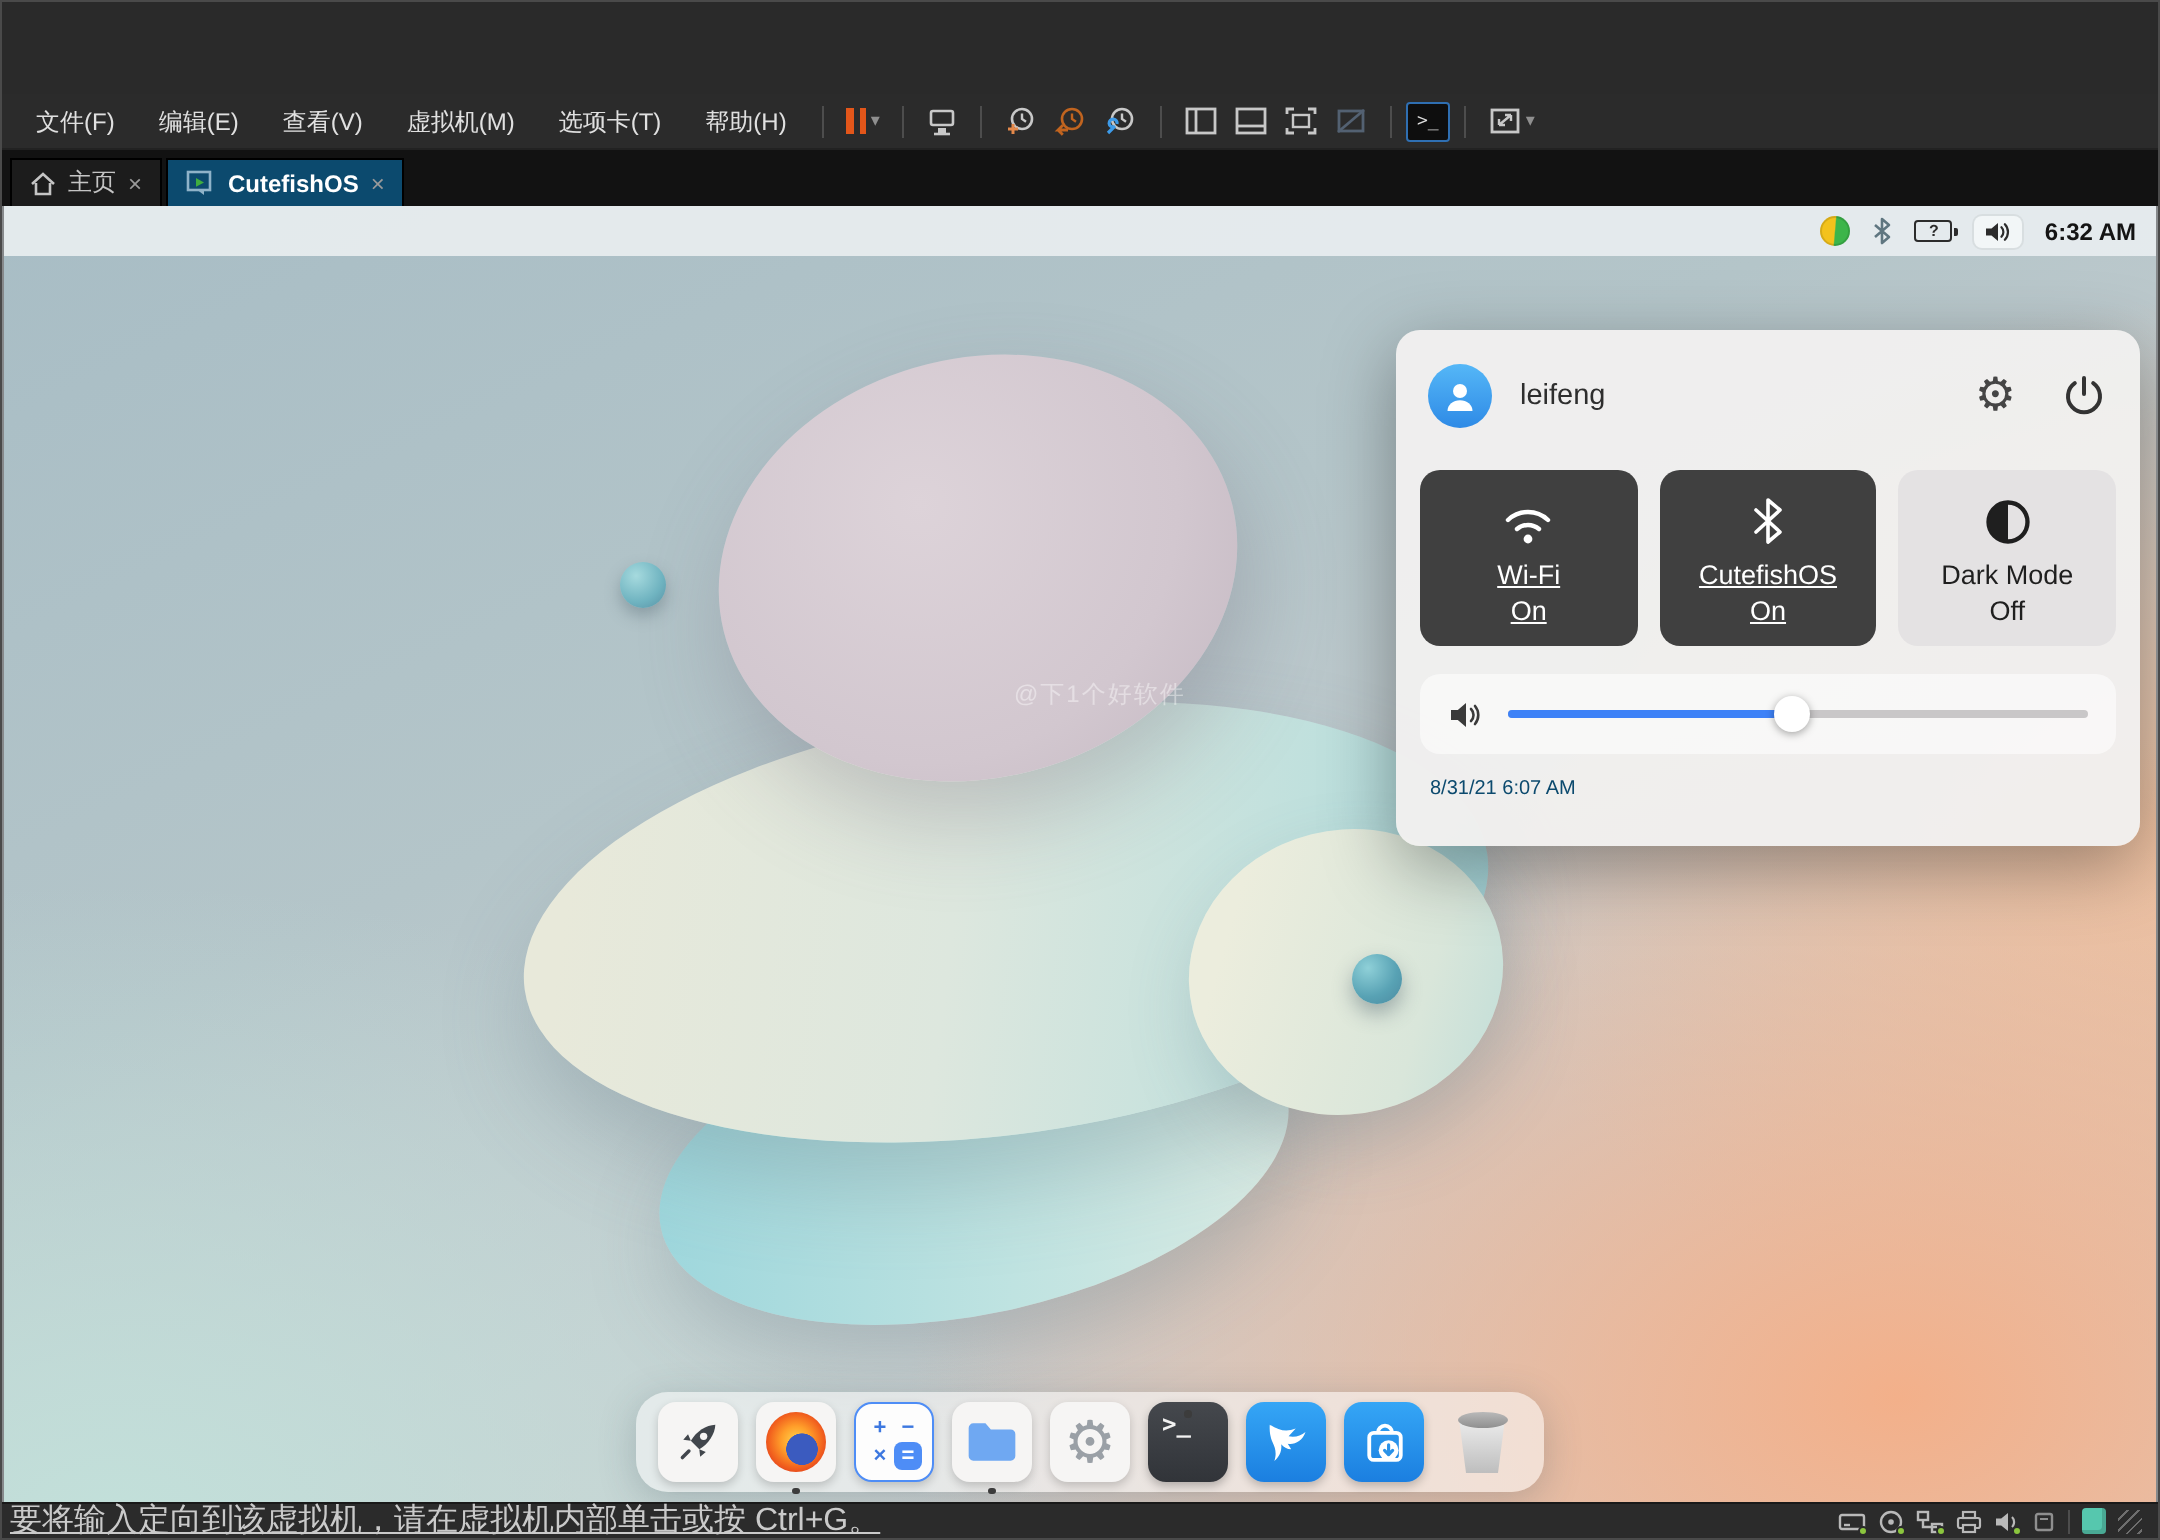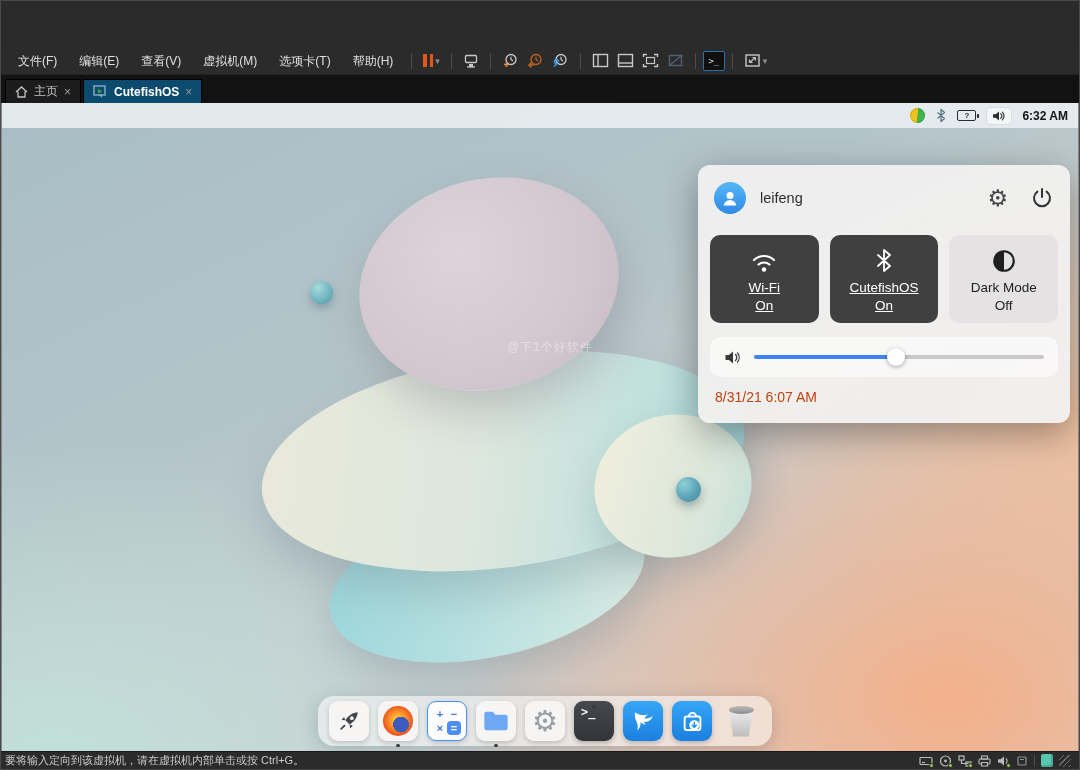--- a/index.html
+++ b/index.html
@@ -87,21 +87,21 @@
   .cc-btn { flex:1; height:88px; border-radius:10px; display:flex; flex-direction:column; align-items:center; justify-content:center; gap:1px; }
   .cc-btn .ic { height:30px; display:flex; align-items:flex-end; justify-content:center; margin-bottom:4px; }
   .cc-btn .lbl,.cc-btn .sts { font-size:13.5px; line-height:17px; }
   .cc-btn.blue { background:#404040; color:#fff;text-decoration:underline; }
   .cc-btn.light { background:#e4e2e3; color:#1f1f1f;text-align:center; }
   .cc-volume { position:absolute; top:172px; left:12px; right:12px; height:40px; border-radius:10px; background:rgba(255,255,255,.55);
     display:flex; align-items:center; padding:0 14px; gap:12px; }
   .slider { position:relative; flex:1; height:4px; border-radius:2px; background:#c9c7c8; }
   .slider-fill { position:absolute; left:0; top:0; bottom:0; border-radius:2px; background:#3e82f7; }
   .slider-thumb { position:absolute; top:50%; width:18px; height:18px; border-radius:50%; background:#fff; transform:translate(-9px,-9px); box-shadow:0 1px 4px rgba(0,0,0,.35); }
-  .cc-date { position:absolute; top:224px; left:17px; font-size:14px; color:#c2410c; }
+  .cc-date { position:absolute; top:224px; left:17px; font-size:10px; color:#0c4a6e; }
 
   
   .dock { position:absolute; bottom:5px; left:50%; transform:translateX(0); margin-left:-222px; height:50px;
     background:rgba(251,251,251,.55); border-radius:16px; box-shadow:0 4px 18px rgba(60,80,90,.25);
     display:flex; align-items:center; gap:9px; padding:0 11px; z-index:5; }
   .dock-item { position:relative; width:40px; height:40px; border-radius:9px; display:flex; align-items:center; justify-content:center; }
   .dock-item .dot { position:absolute; left:50%; bottom:-6px; width:3.5px; height:3.5px; margin-left:-2px; border-radius:50%; background:#3c3c3c; opacity:0; }
   .dock-item .dot.on { opacity:1; }
   .di-white { background:#f6f5f4; box-shadow:0 2px 5px rgba(0,0,0,.18); }
   .di-firefox { background:#f6f5f4; box-shadow:0 2px 5px rgba(0,0,0,.18); }
@@ -115,21 +115,21 @@
   .di-term { background:linear-gradient(180deg,#45484d,#313439); box-shadow:0 2px 5px rgba(0,0,0,.25); position:relative; }
   .di-term span { position:absolute; left:7px; top:4px; color:#f2f2f2; font-family:"DejaVu Sans Mono",monospace; font-size:12px; font-weight:bold; }
   .di-blue { background:linear-gradient(180deg,#35a6f6,#1b7fe0); box-shadow:0 2px 5px rgba(0,0,0,.22); }
   .settings-gear { font-size:29px; color:#9aa0a6; line-height:1; font-family:"DejaVu Sans",sans-serif; }
   .trash { position:relative; width:25px; height:31px; }
   .trash .lid { position:absolute; top:0; left:0; right:0; height:8px; border-radius:50%; background:linear-gradient(180deg,#b9b9b9,#8f8f8f); }
   .trash .body { position:absolute; top:4px; left:0; right:0; bottom:0; clip-path:polygon(4% 0,96% 0,82% 100%,18% 100%); background:linear-gradient(180deg,#ececec,#bdbdbd); }
 
   
   .statusbar { height:18px; background:#2b2b2b; border-top:1px solid #191919; display:flex; align-items:center; padding:0 4px; flex:0 0 auto; }
-  .status-msg { font-size:11px; color:#cacaca; }
+  .status-msg { font-size:16px; color:#cacaca;text-decoration:underline; }
   .status-icons { margin-left:auto; display:flex; align-items:center; gap:6px; padding-right:4px; }
   .sicon { position:relative; display:flex; }
   .sdot { position:absolute; right:-1px; bottom:-1px; width:5px; height:5px; border-radius:50%; background:#8bc63e; border:1px solid #2b2b2b; }
   .teal-sq { width:12px; height:13px; border-radius:2px; background:#56c7ae; box-shadow:inset -2px -2px 0 rgba(0,0,0,.15); }
   .ssep { width:1px; height:12px; background:#4d4d4d; }
   .grip { width:12px; height:12px; background:repeating-linear-gradient(135deg,transparent 0 3px,#6e6e6e 3px 4px); }
 </style>
 </head>
 <body>
 

